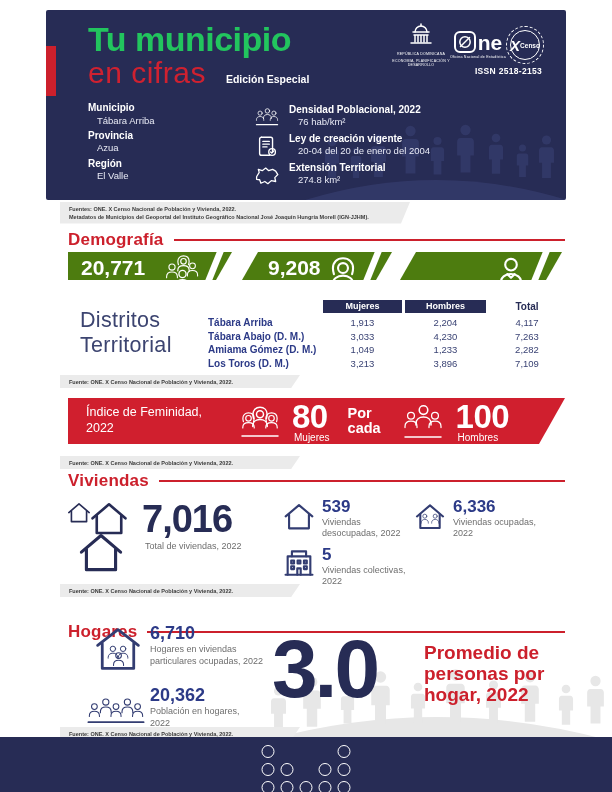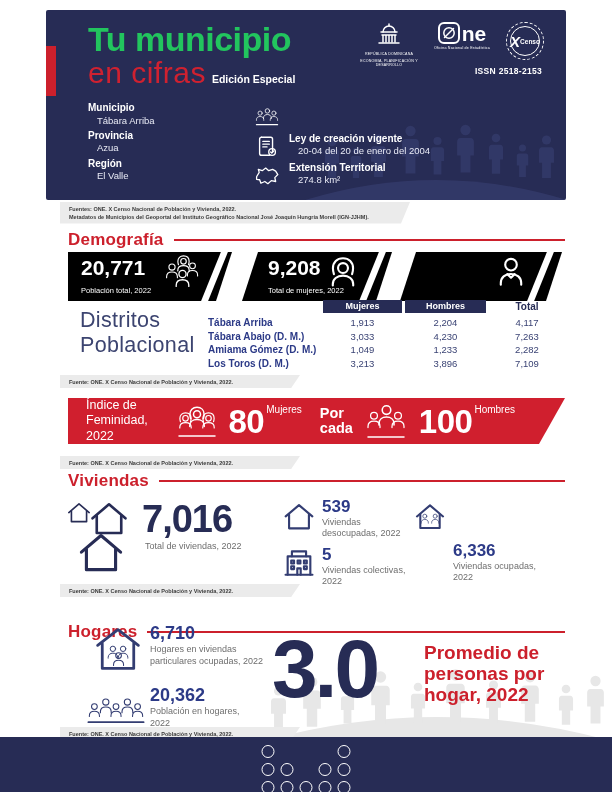--- a/index.html
+++ b/index.html
@@ -13,24 +13,24 @@
   .abs { position:absolute; }
 
   
   .hero {
     position:absolute; left:46px; top:10px; width:520px; height:190px;
     background:#272c55; border-radius:2px; overflow:hidden;
   }
   .hero-red-tab { position:absolute; left:0; top:36px; width:10px; height:50px; background:#cc202c; }
   .hero-title { position:absolute; left:42px; top:12px; line-height:1; }
   .hero-title .t1 { color:#22c55e; font-size:34px; font-weight:bold; letter-spacing:-0.5px; }
-  .hero-title .t2-row { display:flex; align-items:baseline; gap:6px; margin-top:2px; }
+  .hero-title .t2-row { display:flex; align-items:baseline; gap:20px; margin-top:2px; }
   .hero-title .t2 { color:#cf2130; font-size:30px; font-weight:300; letter-spacing:0.5px; }
   .hero-title .t3 { color:#ffffff; font-size:10.5px; font-weight:bold; }
-  .logos { position:absolute; right:22px; top:12px; display:flex; align-items:flex-start; gap:16px; color:#fff; }
+  .logos { position:absolute; right:22px; top:12px; display:flex; align-items:center; color:#fff; }
   .gov-logo { width:58px; text-align:center; }
   .gov-cap { font-size:3.6px; color:#fff; line-height:1.3; margin-top:2px; letter-spacing:0.2px; }
   .one-logo { display:flex; flex-direction:column; align-items:center; }
   .one-row { display:flex; align-items:center; gap:2px; }
   .one-box { width:22px; height:22px; border:2px solid #fff; border-radius:6px; display:flex; align-items:center; justify-content:center; }
   .one-ne { font-size:21px; font-weight:bold; color:#fff; line-height:1; }
   .one-cap { font-size:3.6px; margin-top:2px; letter-spacing:0.2px; }
   .censo-badge {
     width:38px; height:38px; border:1.6px dashed #fff; border-radius:50%;
     display:flex; align-items:center; justify-content:center;
@@ -60,21 +60,21 @@
     clip-path: polygon(0 0, 100% 0, calc(100% - 9px) 100%, 0 100%);
   }
 
   
   .section-head { position:absolute; left:68px; width:497px; display:flex; align-items:center; gap:10px; }
   .section-head .h { color:#cc202c; font-size:17px; font-weight:bold; letter-spacing:0.2px; }
   .section-head .rule { flex:1; height:1.2px; background:#cc202c; }
 
   
   .statbox {
-    position:absolute; top:252px; height:49px; background:#000000; color:#fff; overflow:hidden;
+    position:absolute; top:252px; height:28px; background:#4d7c0f; color:#fff; overflow:hidden;
   }
   .statbox .num { font-size:21px; font-weight:bold; line-height:1; }
   .statbox .lbl { font-size:7.5px; line-height:1.2; margin-top:8px; }
   .statbox .txt { position:absolute; top:5px; }
   .statbox .slash { position:absolute; top:-6px; bottom:-6px; width:7px; background:#fff; transform:skewX(-22deg); }
   .statbox .ico { position:absolute; color:#fff; }
   .cut-r { clip-path: polygon(0 0, 100% 0, calc(100% - 16px) 100%, 0 100%); }
   .cut-lr { clip-path: polygon(16px 0, 100% 0, calc(100% - 16px) 100%, 0 100%); }
 
   
@@ -89,21 +89,21 @@
   .dval { color:#3a4374; font-size:9.5px; text-align:center; }
 
   
   .fem-banner {
     position:absolute; left:68px; top:398px; width:497px; height:46px;
     background:#d01f2e; color:#fff;
     clip-path: polygon(0 0, 100% 0, calc(100% - 26px) 100%, 0 100%);
     display:flex; align-items:center; padding:0 50px 0 18px; gap:10px;
   }
   .fem-label { font-size:12.5px; line-height:1.25; width:142px; }
-  .fem-num-wrap { display:flex; flex-direction:row; line-height:1; }
+  .fem-num-wrap { display:flex; flex-direction:column; line-height:1; }
   .fem-num { font-size:33px; font-weight:bold; letter-spacing:-0.5px; }
   .fem-sub { font-size:10px; margin-top:0; padding-left:2px; }
   .fem-porcada { font-size:14.5px; font-weight:bold; line-height:1.05; width:42px; margin-left:8px; }
   .fem-ico { color:#fff; flex:0 0 auto; }
 
   
   .viv-total-num { position:absolute; left:142px; top:498px; color:#272c55; font-size:38px; font-weight:bold; letter-spacing:-1px; }
   .viv-total-lbl { position:absolute; left:145px; top:541px; color:#6e6e6e; font-size:9px; line-height:1.25; width:110px; }
   .mini-stat-num { color:#2c3a87; font-weight:bold; font-size:17px; line-height:1; }
   .mini-stat-lbl { color:#6e6e6e; font-size:9px; line-height:1.25; margin-top:2px; }
@@ -226,20 +226,24 @@
     </div>
 
     <div class="hero-facts">
       <div class="fact-row">
         <svg class="lineart fact-ico" viewBox="0 0 32 24">
           <use href="#sym-person" x="0" y="3" width="15" height="15"></use>
           <use href="#sym-person" x="8.5" y="0" width="16" height="16"></use>
           <use href="#sym-person" x="17" y="3" width="15" height="15"></use>
           <path d="M3 21.5 h26"></path>
         </svg>
+        <div>
+          <div class="fact-label">Densidad Poblacional, 2022</div>
+          <div class="fact-value">76 hab/km²</div>
+        </div>
       </div>
       <div class="fact-row">
         <svg class="lineart fact-ico" viewBox="0 0 26 26">
           <path d="M7 3.5 h10 a2 2 0 0 1 2 2 V19"></path>
           <path d="M7 3.5 a2 2 0 0 0 -2 2 V21 a2 2 0 0 0 2 2 h9"></path>
           <path d="M8.5 8 h7 M8.5 11 h7 M8.5 14 h4.5"></path>
           <circle cx="18.5" cy="19.5" r="3.6"></circle>
           <path d="M17 19.5 l1.2 1.2 2-2.2"></path>
         </svg>
         <div>
@@ -297,21 +301,21 @@
   <div class="statbox cut-lr" style="left:400px; width:162px;">
     <svg class="lineart ico" style="right:34px; top:3px;" width="34" height="34" viewBox="0 0 24 24">
       <use href="#sym-person" width="24" height="24"></use>
       <path d="M9.5 13.5 12 16 l2.5-2.5" transform="translate(0,0)"></path>
     </svg>
     <div class="slash" style="right:18px;"></div>
   </div>
 
   <div class="distritos-title">
     <div>Distritos</div>
-    <div>Poblacional</div>
+    <div>Territorial</div>
   </div>
 
   <div class="dtable">
     <div class="drow dhead">
       <div></div>
       <div class="hcell">Mujeres</div>
       <div class="hcell">Hombres</div>
       <div class="hcell-total">Total</div>
     </div>
     <div class="dbody">
@@ -394,21 +398,21 @@
   <div class="abs" style="left:322px; top:498px; width:92px;">
     <div class="mini-stat-num">539</div>
     <div class="mini-stat-lbl">Viviendas desocupadas, 2022</div>
   </div>
 
   <svg class="lineart icon-blue abs" style="left:412px; top:500px;" width="36" height="34" viewBox="0 0 26 24" stroke-width="1.4">
     <use href="#sym-house" x="1" width="24" height="24"></use>
     <use href="#sym-person" x="5" y="9" width="8.5" height="8.5"></use>
     <use href="#sym-person" x="12.5" y="9" width="8.5" height="8.5"></use>
   </svg>
-  <div class="abs" style="left:453px; top:498px; width:105px;margin-top:44px;">
+  <div class="abs" style="left:453px; top:498px; width:105px;">
     <div class="mini-stat-num">6,336</div>
     <div class="mini-stat-lbl">Viviendas ocupadas, 2022</div>
   </div>
 
   <svg class="lineart icon-blue abs" style="left:282px; top:545px;" width="34" height="34" viewBox="0 0 24 24" stroke-width="1.2">
     <path d="M4 21 V8 h16 v13"></path>
     <path d="M7 8 V4.5 h10 V8"></path>
     <path d="M6.5 11 h2 v2 h-2z M11 11 h2 v2 h-2z M15.5 11 h2 v2 h-2z"></path>
     <path d="M6.5 15 h2 v2 h-2z M15.5 15 h2 v2 h-2z"></path>
     <path d="M10.8 21 v-4.5 h2.4 V21"></path>

